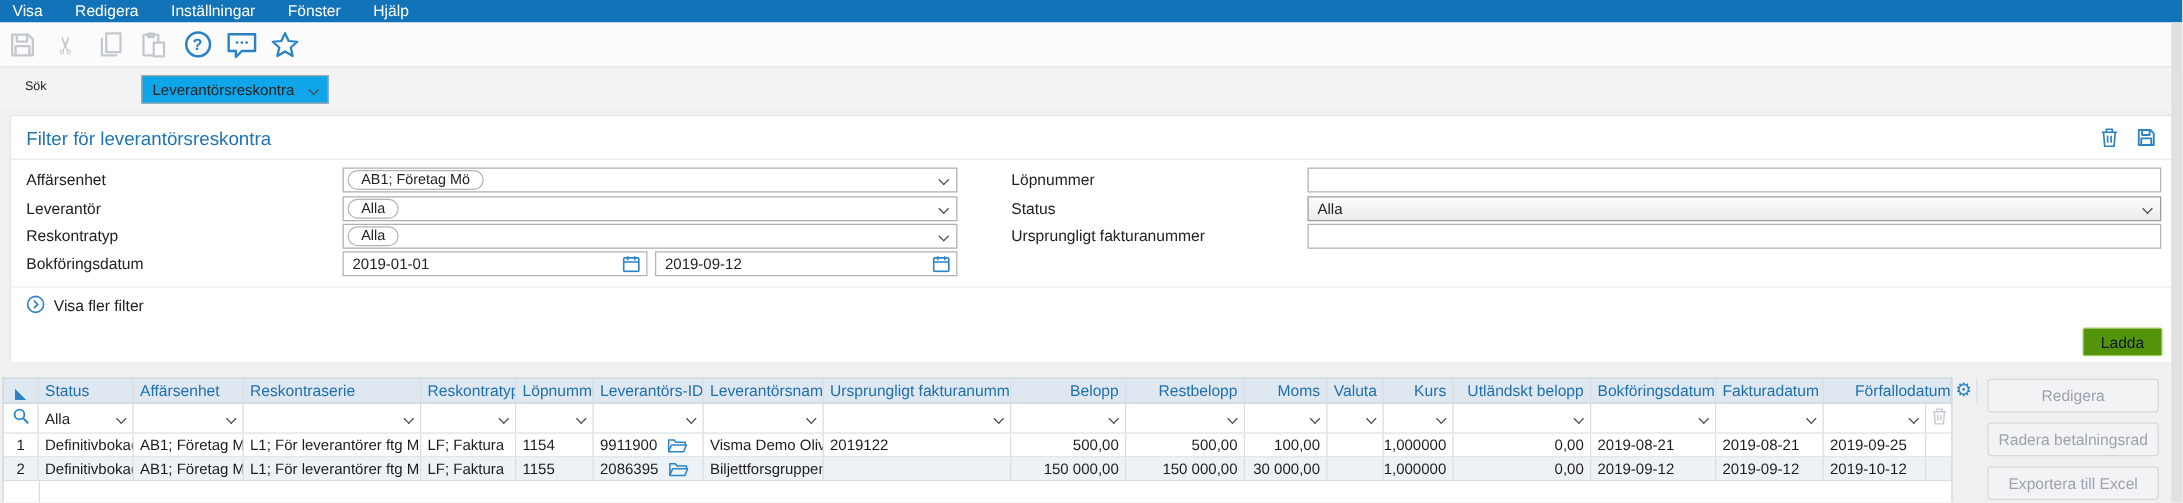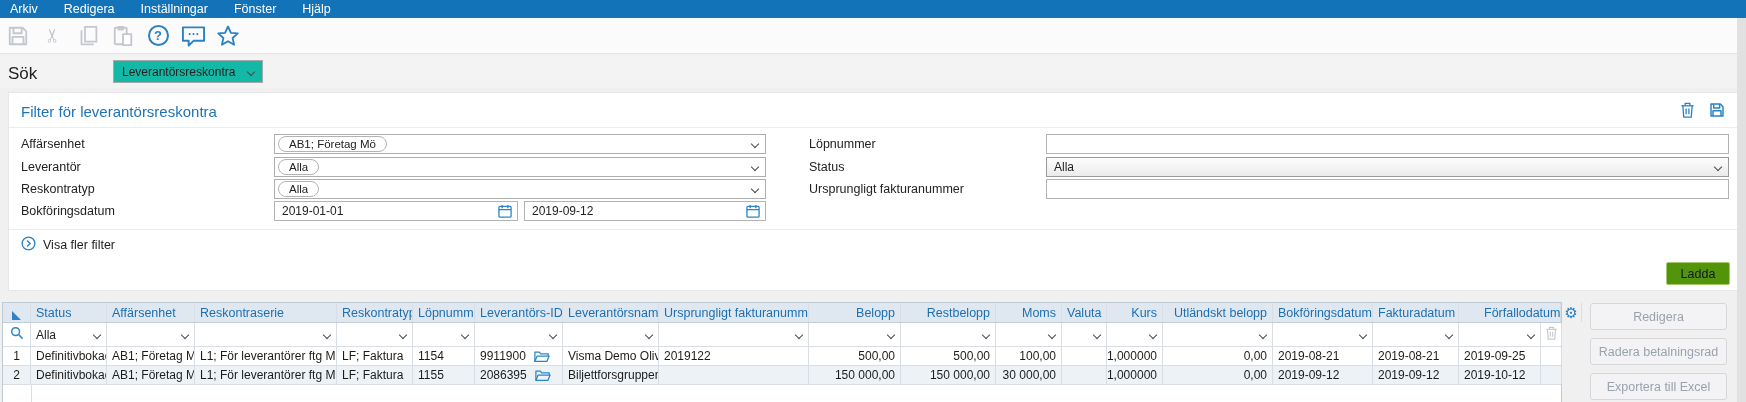--- a/index.html
+++ b/index.html
@@ -15,22 +15,22 @@
   
   .toolbar { position:absolute; top:18px; left:0; width:1746px; height:36px; background:#fbfbfb;
              border-bottom:1px solid #e3e3e3; display:flex; align-items:center; gap:9px; padding-left:5px; }
   .tbico { display:inline-flex; align-items:center; justify-content:center; width:26px; height:26px; }
   .scissors { font-size:19px; color:#c3c8ce; transform:rotate(-90deg); display:inline-block; }
   .help-circle { width:21px; height:21px; border:2px solid #2a82c4; border-radius:50%; color:#2a82c4;
                  font-weight:bold; font-size:13px; display:flex; align-items:center; justify-content:center; }
 
   
   .sok-row { position:absolute; top:55px; left:0; width:1746px; height:33px; background:#f3f3f3; }
-  .sok-label { position:absolute; left:8px; top:9px; font-size:17px; }
-  .sok-select { position:absolute; left:113px; top:5px; width:150px; height:23px; background:#14b8a6;
+  .sok-label { position:absolute; left:20px; top:9px; font-size:10px; }
+  .sok-select { position:absolute; left:113px; top:5px; width:150px; height:23px; background:#0ea5e9;
                 border:1px solid #a9a9a9; display:flex; align-items:center; padding:0 8px; font-size:12px; }
   .sok-select .chev { margin-left:auto; }
 
   
   .filter-panel { position:absolute; top:92px; left:8px; width:1730px; height:199px; background:#fff;
                   border:1px solid #e7e7e7; }
   .fp-title { position:absolute; left:12px; top:10px; font-size:15px; color:#1e73b4; }
   .fp-hdr-icons { position:absolute; right:12px; top:9px; display:flex; gap:14px; }
   .fp-hdr-line { position:absolute; top:34px; left:0; width:100%; border-top:1px solid #ececec; }
   .fp-label { position:absolute; font-size:12.5px; color:#222; }
@@ -85,21 +85,21 @@
               display:flex; align-items:center; justify-content:center; }
 
   .edge-strip { position:absolute; left:1737px; top:18px; width:9px; height:384px; background:#e1e1e1; }
 </style>
 </head>
 <body>
 
 <div id="app">
 
   <div class="menubar">
-    <span class="menu-item">Arkiv</span>
+    <span class="menu-item">Visa</span>
     <span class="menu-item">Redigera</span>
     <span class="menu-item">Inställningar</span>
     <span class="menu-item">Fönster</span>
     <span class="menu-item">Hjälp</span>
   </div>
 
   <div class="toolbar">
     <span class="tbico">
       <svg width="22" height="22" viewBox="0 0 24 24" fill="none" stroke="#c3c8ce" stroke-width="2" stroke-linejoin="round">
           <path d="M3 3h14l4 4v14H3z"></path>

